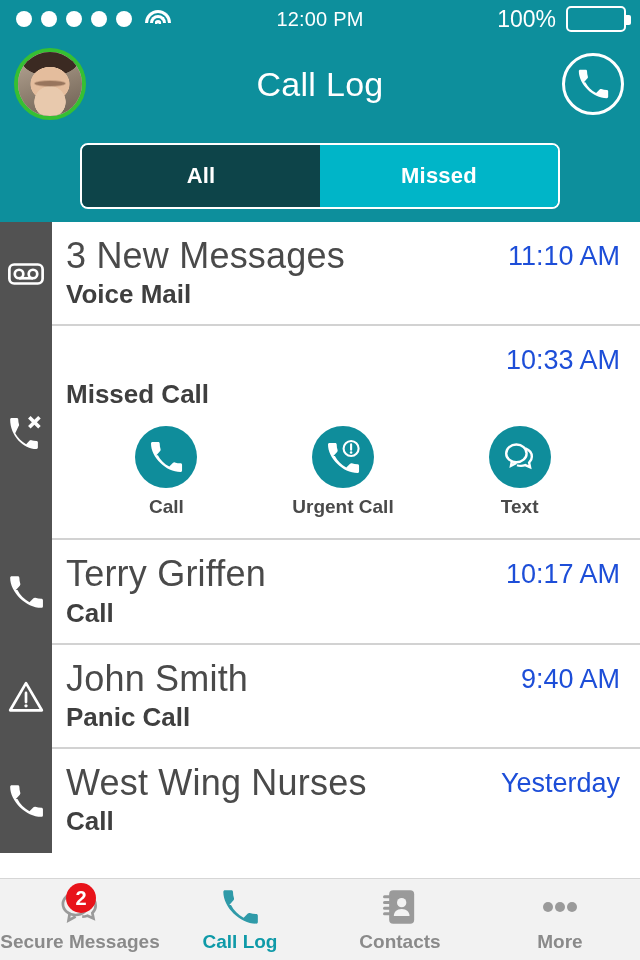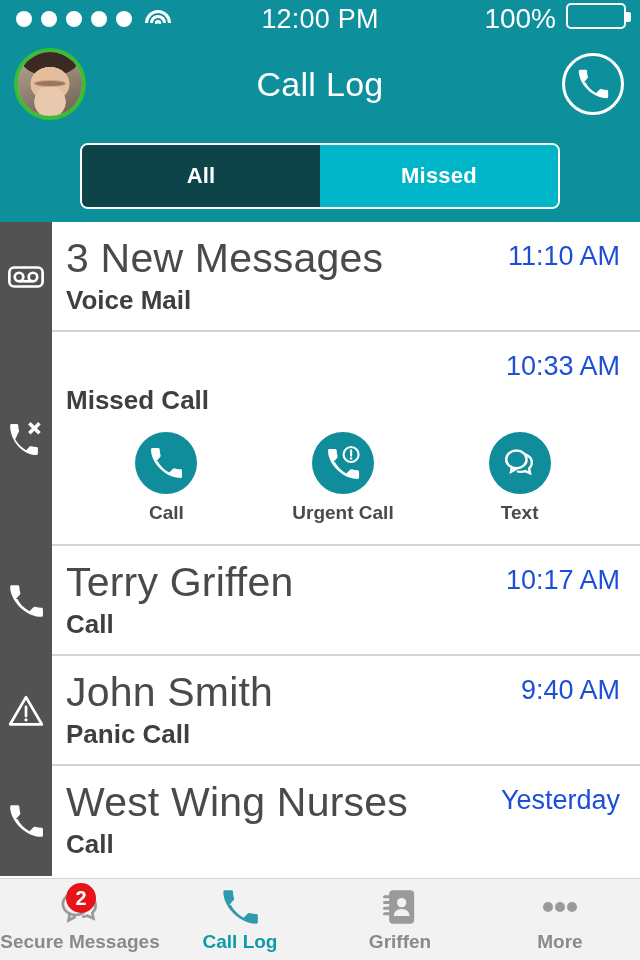--- a/index.html
+++ b/index.html
@@ -20,25 +20,25 @@
   .sb-left { display:flex; align-items:center; gap:9px; padding-left:16px; }
   .dot { width:16px; height:16px; border-radius:50%; background:#fff; display:block; }
   .wifi { width:26px; height:18px; position:relative; display:block; margin-left:4px; }
   .wifi i { position:absolute; border:3px solid #fff; border-bottom:none;
             border-radius:50% 50% 0 0 / 100% 100% 0 0; left:50%; transform:translateX(-50%); }
   .wifi i.a { width:26px; height:13px; top:0; }
   .wifi i.b { width:16px; height:8px; top:5px; }
   .wifi i.c { width:7px; height:4px; top:10px; border-width:3px; }
   .sb-time {
     position:absolute; left:0; right:0; text-align:center;
-    font-size:27px; letter-spacing:0.2px;
+    font-size:20px; letter-spacing:0.2px;
   }
   .sb-right {
     margin-left:auto; padding-right:14px; display:flex; gap:10px;
-    font-size:28px;
+    font-size:23px;
   }
   .battery { width:60px; height:26px; border:2.5px solid #fff; border-radius:5px;
              position:relative; padding:3px; }
   .battery::after { content:""; position:absolute; right:-7px; top:7px; width:5px; height:10px;
              background:#fff; border-radius:0 2px 2px 0; }
   .battery .fill { height:100%; background:#fff; border-radius:2px; }
 
   
   .navbar {
     height:92px; background:#0d8f9c; position:relative;
@@ -91,21 +91,21 @@
   .list { position:absolute; top:222px; left:0; right:0; bottom:82px; overflow:hidden; background:#fff; }
   .row { display:flex; position:relative; background:#fff; }
   .gutter {
     width:52px; flex:none; background:#525252;
     display:flex; align-items:center; justify-content:center;
   }
   .gutter svg { width:38px; height:38px; }
   .rowbody { flex:1; padding:14px 20px 16px 14px; position:relative; }
   .rowbody.sep { box-shadow: inset 0 -2px 0 #d2d2d2; }
   .rowtop { display:flex; align-items:flex-start; }
-  .title { font-size:41px; color:#4a4a4a; font-weight:300; line-height:1.12; letter-spacing:.2px; }
+  .title { font-size:36px; color:#4a4a4a; font-weight:300; line-height:1.12; letter-spacing:.2px; }
   .time { margin-left:auto; font-size:27px; color:#1d4ed8; font-weight:300; padding-top:5px; white-space:nowrap; }
   .subtitle { font-size:26px; color:#3f3f3f; font-weight:700; margin-top:3px; }
 
   .actions { display:flex; margin-top:16px; padding:0 12px 6px 12px; }
   .action { flex:1; display:flex; flex-direction:column; align-items:center; }
   .action .circle {
     width:62px; height:62px; border-radius:50%; background:#0f8d9b;
     display:flex; align-items:center; justify-content:center;
   }
   .action .circle svg { width:36px; height:36px; }
@@ -317,21 +317,21 @@
           <g fill="#9a9a9a">
             <rect x="1.8" y="5" width="5" height="1.8" rx=".9"></rect>
             <rect x="1.8" y="8.4" width="5" height="1.8" rx=".9"></rect>
             <rect x="1.8" y="11.8" width="5" height="1.8" rx=".9"></rect>
             <rect x="1.8" y="15.2" width="5" height="1.8" rx=".9"></rect>
           </g>
           <circle cx="13" cy="9.4" r="2.8" fill="#f2f2f2"></circle>
           <path d="M13 13.2c-3 0-4.7 1.8-4.7 4.2h9.4c0-2.4-1.7-4.2-4.7-4.2z" fill="#f2f2f2"></path>
         </svg>
       </div>
-      <div class="tlbl">Griffen</div>
+      <div class="tlbl">Contacts</div>
     </div>
 
     <div class="tab">
       <div class="ico">
         <svg viewBox="0 0 24 24">
           <circle cx="4.8" cy="12" r="3" fill="#9a9a9a"></circle>
           <circle cx="12" cy="12" r="3" fill="#9a9a9a"></circle>
           <circle cx="19.2" cy="12" r="3" fill="#9a9a9a"></circle>
         </svg>
       </div>

